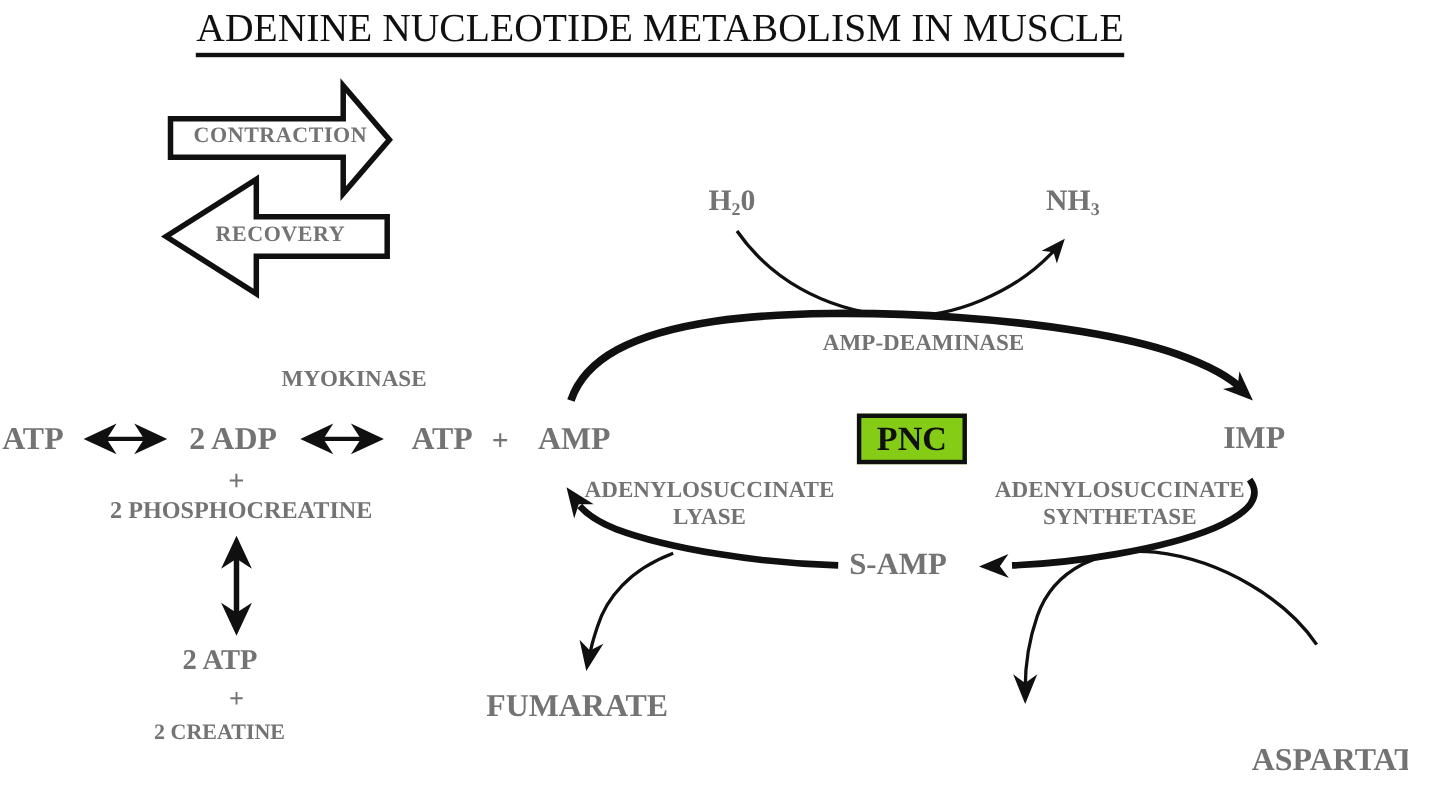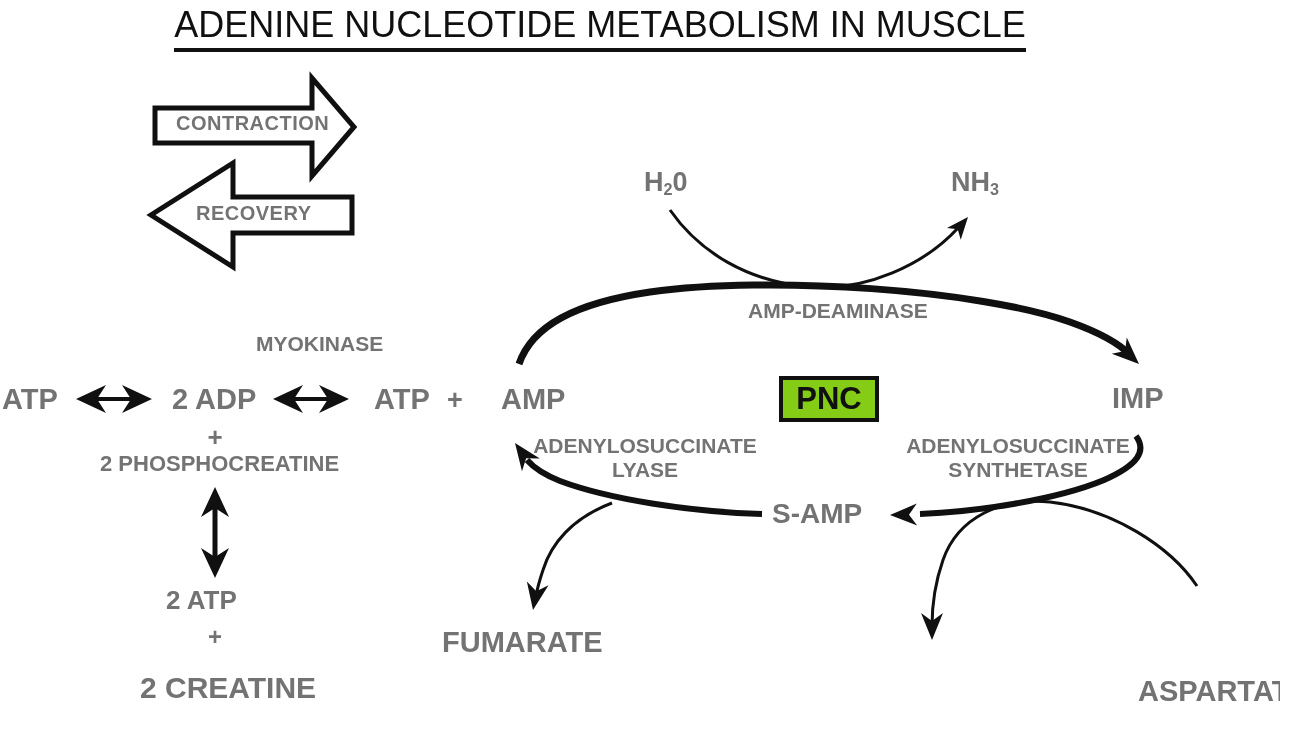--- a/index.html
+++ b/index.html
@@ -1,18 +1,18 @@
 <!DOCTYPE html>
 <html><head>
 <meta charset="utf-8">
 <style>
   html,body{margin:0;padding:0;background:#ffffff;}
   #figure{
     position:relative;width:1280px;height:731px;background:#ffffff;overflow:hidden;
-    font-family:Liberation Sans, sans-serif;color:#101010;border-radius:24px;
+    font-family:Liberation Serif, serif;color:#101010;border-radius:24px;
   }
   .txt{position:absolute;white-space:nowrap;font-weight:bold;color:#737373;line-height:1.08;}
   .pre{white-space:pre;}
   .ctr{text-align:center;transform:translateX(-50%);}
   #title{
     position:absolute;left:150px;top:4px;width:900px;text-align:center;
     font-size:36px;font-weight:normal;letter-spacing:0px;
   }
   #title .underline{display:inline-block;border-bottom:4px solid #101010;padding-bottom:2px;}
   .sub{font-size:0.6em;vertical-align:-0.25em;letter-spacing:0;}
@@ -83,27 +83,27 @@
   </div>
 
   <div class="txt" style="left:176px;top:113px;font-size:20px;letter-spacing:0.5px;">CONTRACTION</div>
   <div class="txt" style="left:196px;top:203px;font-size:20px;letter-spacing:0.5px;">RECOVERY</div>
 
   <div class="txt" style="left:2px;top:384px;font-size:29px;">ATP</div>
   <div class="txt" style="left:172px;top:384px;font-size:29px;">2 ADP</div>
   <div class="txt" style="left:256px;top:333px;font-size:21px;">MYOKINASE</div>
   <div class="txt" style="left:374px;top:384px;font-size:29px;">ATP</div>
   <div class="txt" style="left:447px;top:386px;font-size:27px;">+</div>
-  <div class="txt" style="left:501px;top:384px;font-size:29px;">AMP</div>
+  <div class="txt" style="left:489px;top:384px;font-size:29px;">AMP</div>
 
   <div class="txt ctr" style="left:215px;top:423px;font-size:26px;">+</div>
   <div class="txt" style="left:100px;top:452px;font-size:22px;">2 PHOSPHOCREATINE</div>
   <div class="txt" style="left:166px;top:586px;font-size:26px;">2 ATP</div>
   <div class="txt ctr" style="left:215px;top:624px;font-size:24px;">+</div>
-  <div class="txt" style="left:140px;top:672px;font-size:30px;">2 CREATINE</div>
+  <div class="txt" style="left:140px;top:656px;font-size:20px;">2 CREATINE</div>
 
   <div id="pnc-box">
     <span>PNC</span>
   </div>
 
   <div class="txt" style="left:644px;top:168px;font-size:27px;"><span>H</span><span class="sub">2</span><span>0</span></div>
   <div class="txt" style="left:951px;top:168px;font-size:27px;"><span>NH</span><span class="sub">3</span></div>
   <div class="txt" style="left:748px;top:300px;font-size:21px;">AMP-DEAMINASE</div>
   <div class="txt" style="left:1112px;top:383px;font-size:29px;">IMP</div>
 

